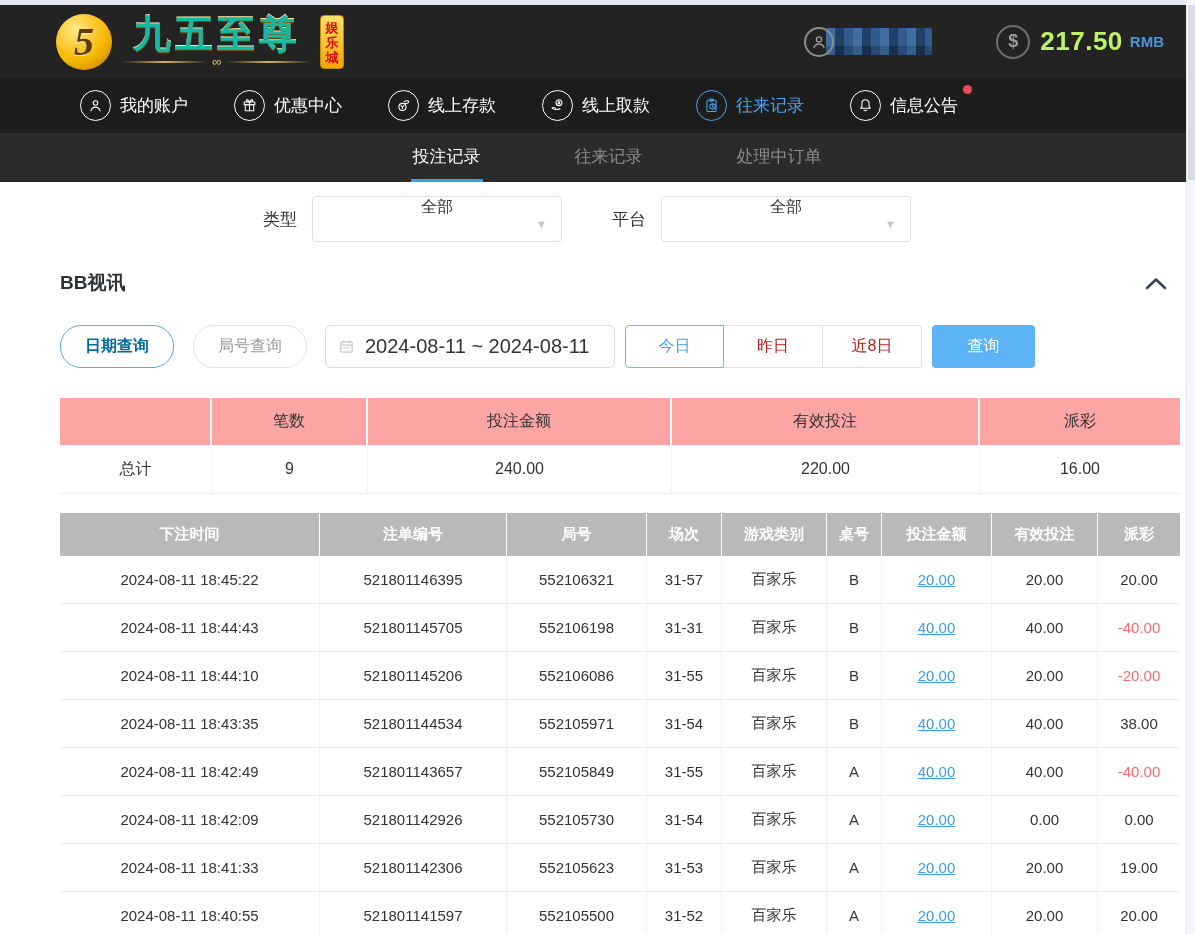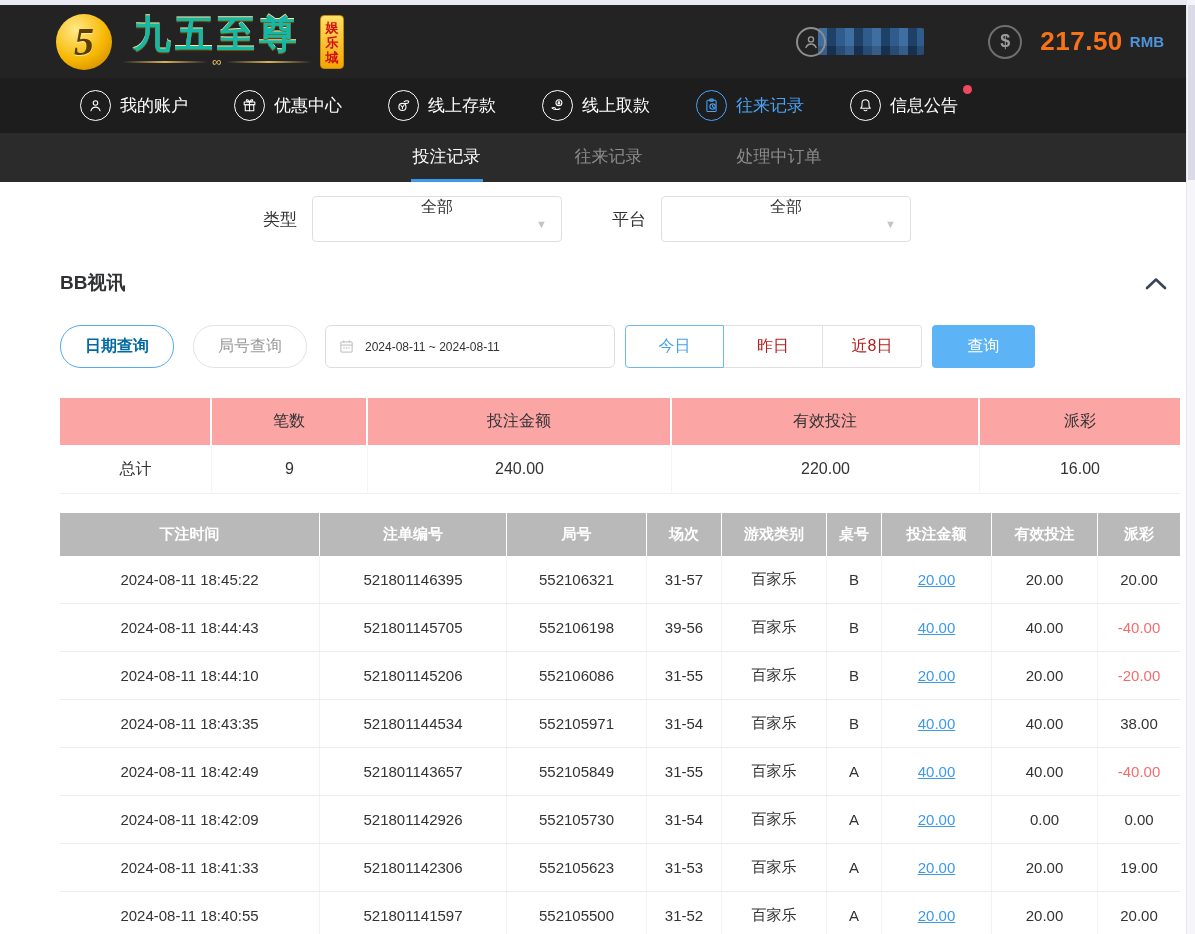--- a/index.html
+++ b/index.html
@@ -38,21 +38,21 @@
   
   .user-area { margin-left:auto; margin-right:22px; display:flex; align-items:center; }
   .avatar-ic { width:30px; height:30px; border-radius:50%; border:2px solid #8d8d8d; color:#9a9a9a;
     display:flex; align-items:center; justify-content:center; position:relative; }
   .blur-name { width:106px; height:27px; margin-left:-8px; border-radius:2px;
     background:
       repeating-linear-gradient(90deg, rgba(80,130,185,.55) 0 9px, rgba(22,48,82,.55) 9px 18px, rgba(52,98,150,.55) 18px 27px),
       repeating-linear-gradient(0deg, #17304e 0 9px, #2a5580 9px 27px); }
   .coin-ic { width:34px; height:34px; margin-left:64px; border-radius:50%; border:2px solid #6f6f6f;
     color:#9d9d9d; font-size:18px; font-weight:bold; display:flex; align-items:center; justify-content:center; }
-  .balance { margin-left:18px; font-size:26px; font-weight:bold; color:#f97316; letter-spacing:.5px; }
+  .balance { margin-left:10px; font-size:26px; font-weight:bold; color:#bef264; letter-spacing:.5px; }
   .currency { margin-left:7px; font-size:15px; color:#4f93d8; font-weight:bold; }
 
   
   .nav-item { display:flex; align-items:center; gap:9px; color:#fff; font-size:17px; cursor:pointer; position:relative; }
   .nav-item.active { color:#4aa3f5; }
   .nav-ic { width:31px; height:31px; border-radius:50%; border:1.6px solid currentColor;
     display:flex; align-items:center; justify-content:center; flex:0 0 auto; }
   .nav-ic svg { stroke:currentColor; fill:none; stroke-width:1.5; stroke-linecap:round; stroke-linejoin:round; }
   .notice-dot { position:absolute; top:-5px; right:-14px; width:9px; height:9px; border-radius:50%; background:#f0485e; }
 
@@ -76,21 +76,21 @@
 
   
   .query-row { margin-top:27px; margin-left:60px; display:flex; align-items:center; height:43px; }
   .pill { height:43px; padding:0 24px; border-radius:21px; background:#fff; font-size:16px;
     display:flex; align-items:center; cursor:pointer; }
   .pill.active { border:1px solid #58aaf0; color:#0369a1; font-weight:bold; }
   .pill.idle { border:1px solid #e3e3e3; color:#999; margin-left:19px; }
   .date-field { margin-left:18px; width:290px; height:43px; border:1px solid #dcdcdc; border-radius:6px;
     display:flex; align-items:center; padding:0 12px; cursor:pointer; }
   .date-field .cal { color:#c9c9c9; margin-right:10px; display:flex; }
-  .date-field .dtext { font-size:12px; color:#333; }
+  .date-field .dtext { font-size:20px; color:#333; }
   .btn-group { margin-left:10px; display:flex; height:43px; }
   .gbtn { width:99px; font-size:16px; background:#fff; border:1px solid #e0e0e0; border-left-width:0;
     display:flex; align-items:center; justify-content:center; cursor:pointer; color:#b91c1c; }
   .gbtn:first-child { border-left-width:1px; border-radius:4px 0 0 4px; }
   .gbtn:last-child { border-radius:0 4px 4px 0; }
   .gbtn.active { border:1px solid #6cb8f0; color:#47a0ef; }
   .search-btn { margin-left:10px; width:103px; height:43px; background:#5cb3f5; color:#fff; font-size:16px;
     border:none; border-radius:4px; cursor:pointer; }
 
   
@@ -311,21 +311,21 @@
         <div class="tcell">
           <span class="link">20.00</span>
         </div>
         <div class="tcell">20.00</div>
         <div class="tcell">20.00</div>
       </div>
       <div class="trow">
         <div class="tcell">2024-08-11 18:44:43</div>
         <div class="tcell">521801145705</div>
         <div class="tcell">552106198</div>
-        <div class="tcell">39-56</div>
+        <div class="tcell">31-31</div>
         <div class="tcell">百家乐</div>
         <div class="tcell">B</div>
         <div class="tcell">
           <span class="link">40.00</span>
         </div>
         <div class="tcell">40.00</div>
         <div class="tcell neg">-40.00</div>
       </div>
       <div class="trow">
         <div class="tcell">2024-08-11 18:44:10</div>

